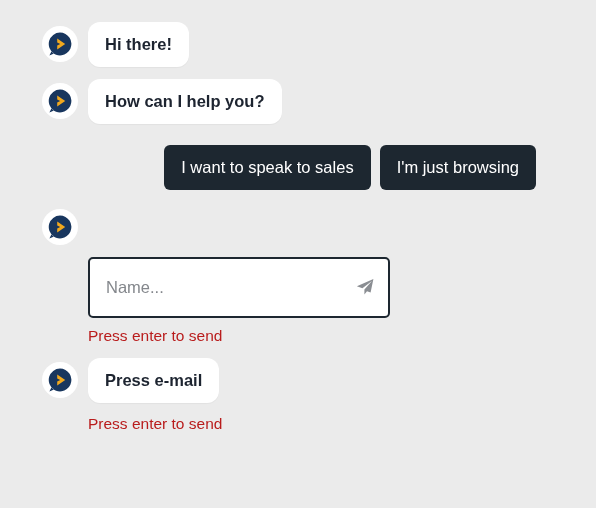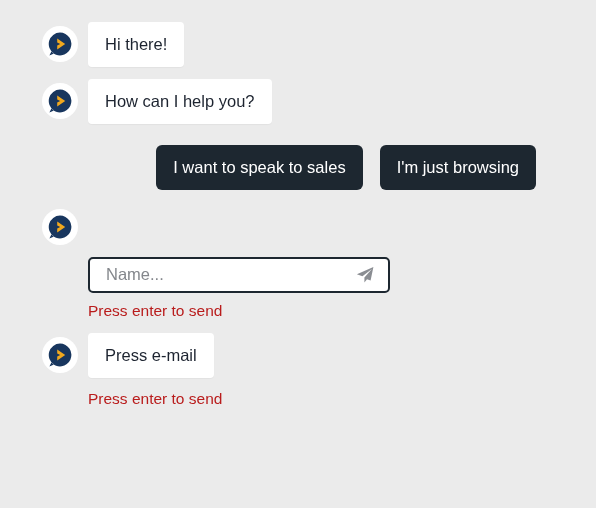--- a/index.html
+++ b/index.html
@@ -42,33 +42,34 @@
     display: flex;
     align-items: center;
     justify-content: center;
     margin-right: 10px;
   }
   .avatar svg { display: block; }
 
   .bubble {
     background: #ffffff;
     color: #1d2430;
-    border-radius: 4px;
+    border-radius: 12px;
     padding: 13px 17px;
     font-size: 16.5px;
     line-height: 1.15;
     white-space: nowrap;
     box-shadow: 0 1px 1px rgba(0,0,0,0.04);
+    font-weight: bold;
   }
 
   
   .replies {
     display: flex;
     justify-content: flex-end;
-    gap: 17px;
+    gap: 9px;
     padding: 9px 60px 0 0;
     margin-bottom: 19px;
     align-items: flex-end;
   }
   .reply-btn {
     background: #1d2730;
     color: #ffffff;
     border: none;
     border-radius: 6px;
     padding: 13px 17px;
@@ -84,21 +85,21 @@
     padding-left: 88px;
     margin-top: 8px;
     margin-bottom: 14px;
   }
   .input-wrap {
     width: 302px;
     box-sizing: border-box;
     background: #ffffff;
     border: 2px solid #1d2730;
     border-radius: 5px;
-    height: 36px;
+    height: 61px;
     display: flex;
     align-items: center;
     padding: 0 12px 0 16px;
   }
   .input-wrap input {
     flex: 1;
     border: none;
     outline: none;
     background: transparent;
     font-size: 16.5px;

